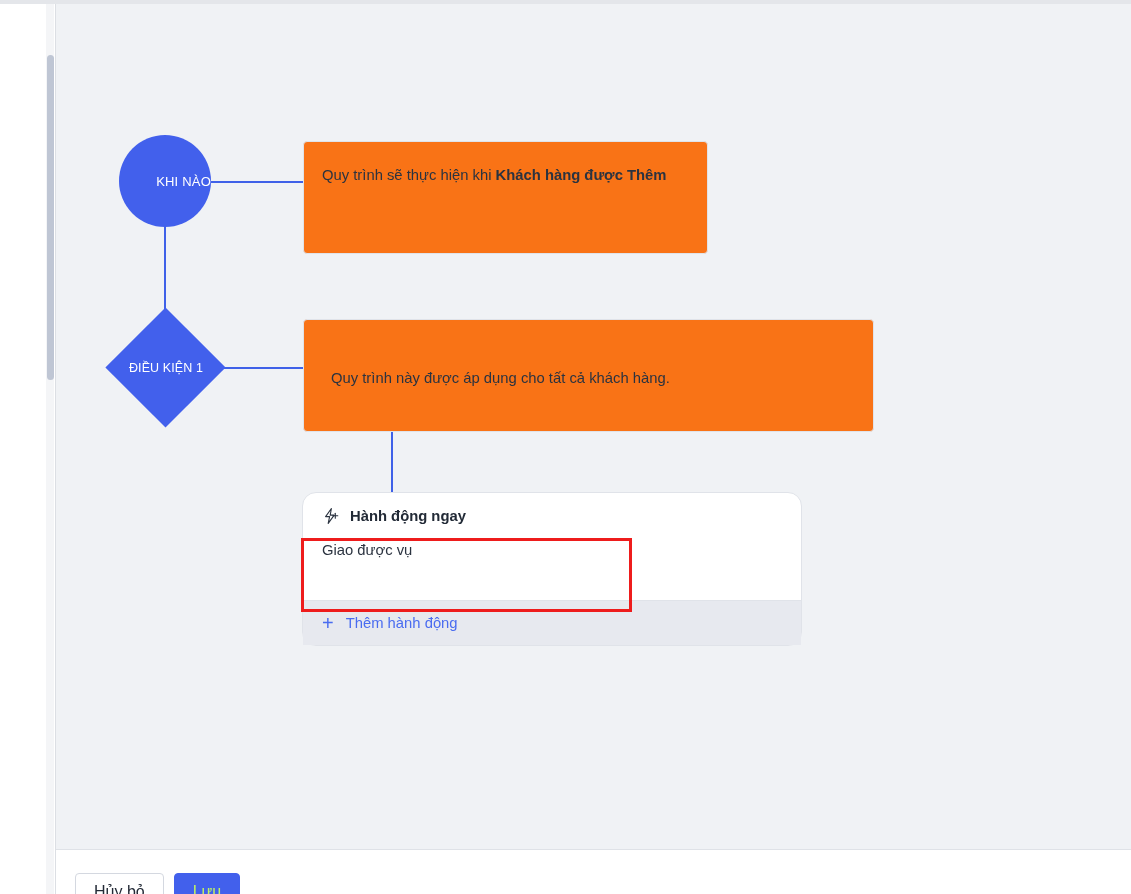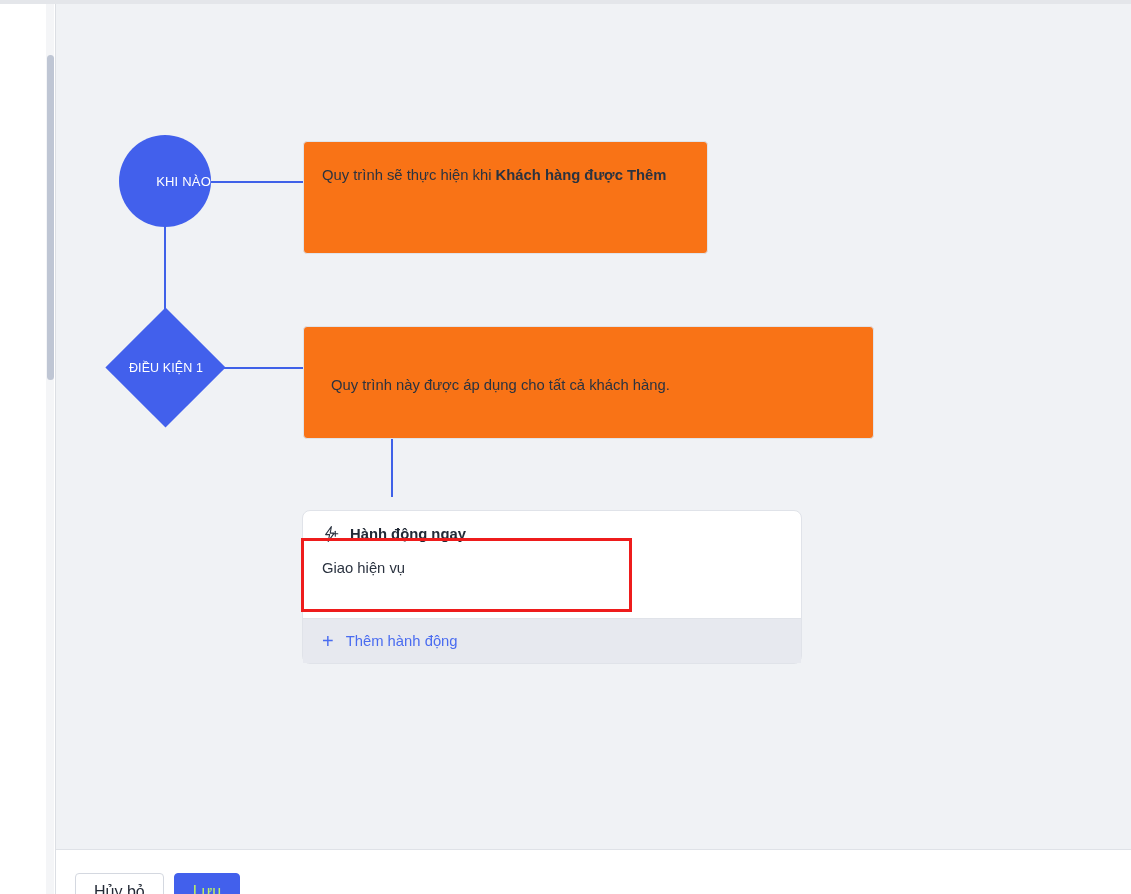--- a/index.html
+++ b/index.html
@@ -190,23 +190,22 @@
   }
   .flow-card-text b { font-weight: 700; }
 
   
   .action-card {
     position: absolute;
     left: 301px; top: 492px;
     width: 500px;
     background: #ffffff;
     border: 1px solid #e0e3e9;
-    border-radius: 8px;
-    box-sizing: border-box;
-    margin-top: 18px;
+    border-radius: 14px;
+    box-sizing: border-box;
   }
   .action-card-head {
     display: flex;
     align-items: center;
     padding: 14px 0 13px 19px;
     gap: 10px;
   }
   .action-card-head-label {
     font-size: 14.8px;
     font-weight: 700;
@@ -321,35 +320,35 @@
       <div class="flow-card-text" style="padding-top:23px;">
         <span>Quy trình sẽ thực hiện khi </span><b>Khách hàng được Thêm</b>
       </div>
     </div>
 
     <div class="node-diamond-wrap" style="left:50px; top:304px;">
       <div class="node-diamond-shape"></div>
       <div class="node-diamond-label">ĐIỀU KIỆN 1</div>
     </div>
 
-    <div class="flow-card" style="left:247px; top:315px; width:571px; height:113px;margin-top:7px;">
+    <div class="flow-card" style="left:247px; top:315px; width:571px; height:113px;">
       <div class="flow-card-text" style="padding-top:48px; padding-left:27px;">Quy trình này được áp dụng cho tất cả khách hàng.</div>
     </div>
 
     <div class="action-card" style="left:246px; top:488px;">
       <div class="action-card-head">
         <svg width="18" height="18" viewBox="0 0 18 18">
           <path d="M9.4 1.5 L3.6 9.6 L7.6 9.6 L6.2 16.4 L12.2 8.1 L8.2 8.1 Z" fill="none" stroke="#2b3340" stroke-width="1.1" stroke-linejoin="round"></path>
           <line x1="13.3" y1="6.2" x2="13.3" y2="11.2" stroke="#2b3340" stroke-width="1.1" stroke-linecap="round"></line>
           <line x1="10.8" y1="8.7" x2="15.8" y2="8.7" stroke="#2b3340" stroke-width="1.1" stroke-linecap="round"></line>
         </svg>
         <span class="action-card-head-label">Hành động ngay</span>
       </div>
       <div class="action-card-body">
-        <div class="action-title">Giao hiện vụ</div>
+        <div class="action-title">Giao được vụ</div>
       </div>
       <div class="action-card-footer">
         <span class="plus-glyph">+</span>
         <span class="add-action-label">Thêm hành động</span>
       </div>
     </div>
 
     <div class="annotation-rect" style="left:245px; top:534px;"></div>
 
   </div>

